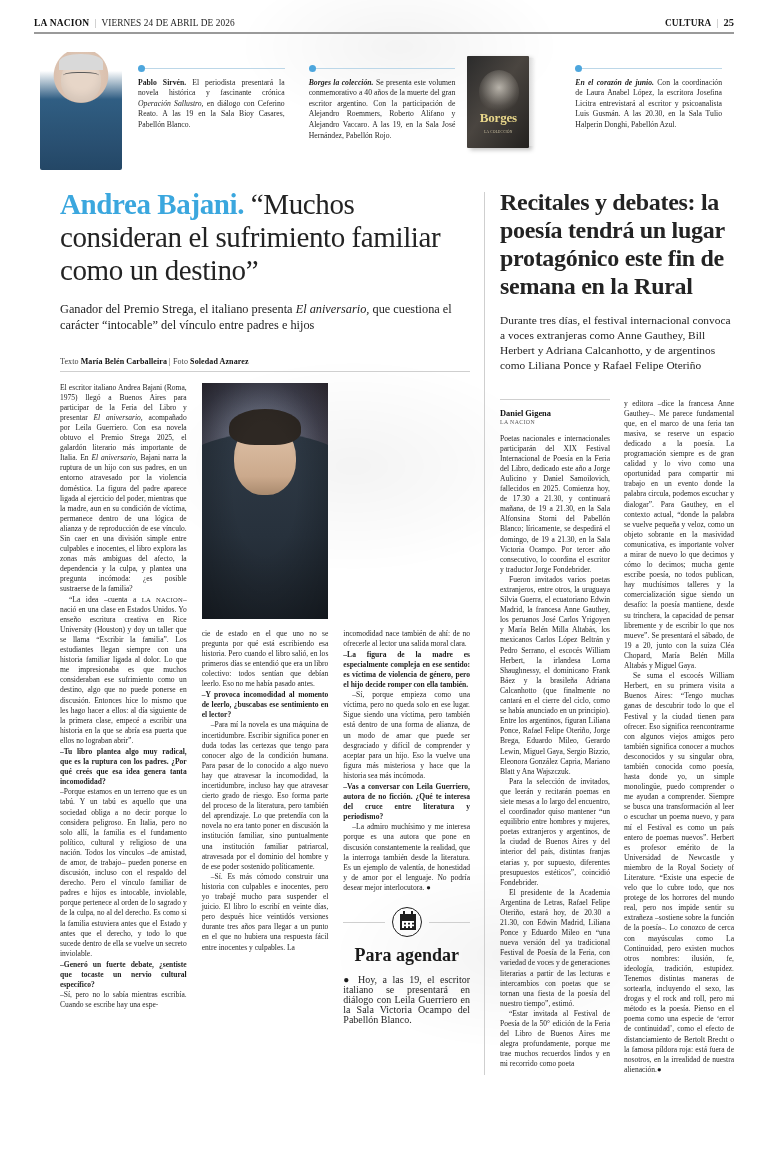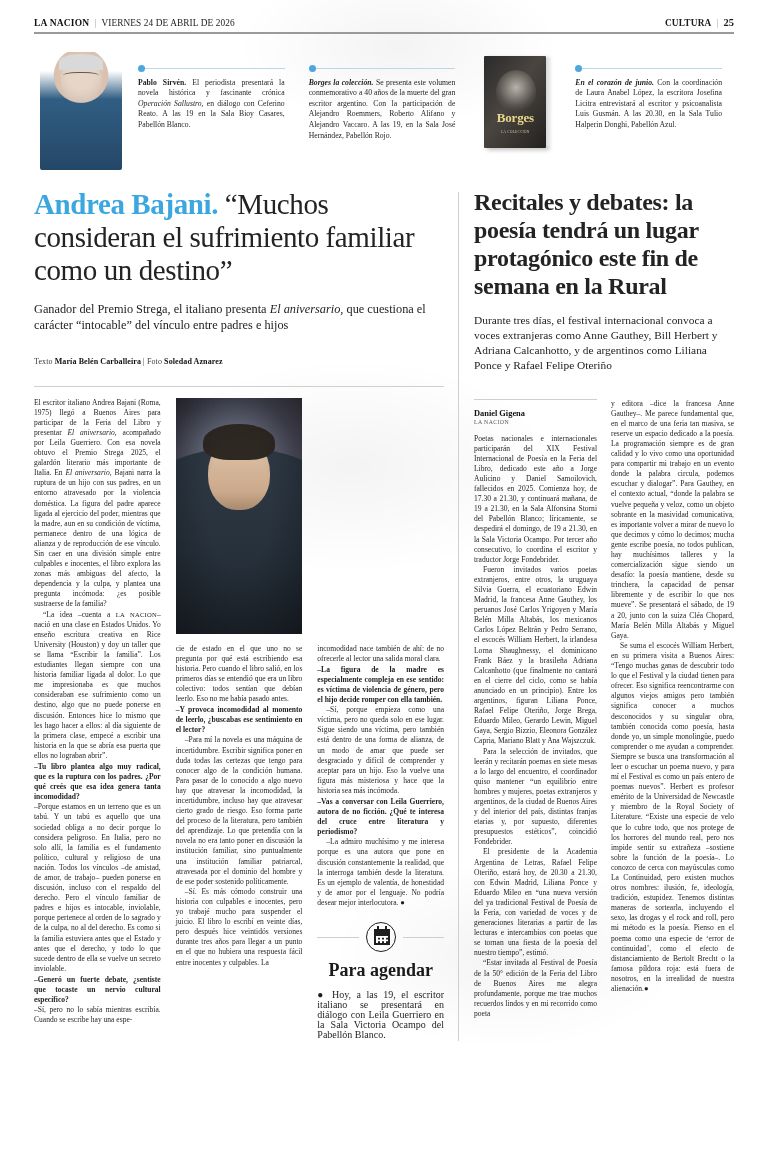--- a/index.html
+++ b/index.html
@@ -130,21 +130,20 @@
   }
   .brief-text b { font-weight: bold; }
   .brief-text i { font-style: italic; }
   .brief-text b.bi { font-style: italic; font-weight: bold; }
 
   .brief-book {
     width: 96px;
     flex: none;
     display: flex;
     align-items: flex-start;
-    justify-content: center;
     padding-top: 6px;
   }
   .book-cover {
     width: 62px; height: 92px;
     background: linear-gradient(125deg, #2b2b2b 0%, #4a4540 45%, #23211f 100%);
     position: relative;
     box-shadow: 3px 2px 4px rgba(0,0,0,.25);
     border-radius: 1px;
   }
   .book-cover::before {
@@ -180,21 +179,21 @@
     right: -5px; top: 2px;
     width: 5px; height: 88px;
     background: linear-gradient(90deg, #d8d8d8, #f4f4f4);
   }
 
   
   .main {
     display: flex;
     gap: 0;
   }
-  .col-left { width: 424px; flex: none; padding-right: 14px; }
+  .col-left { width: 424px; flex: none; padding-right: 14px; margin-left: 26px; }
   .vrule { width: 1px; background: #cfcfcf; flex: none; margin: 4px 0 0 0; }
   .col-right { flex: 1; padding-left: 15px; }
 
   
   .hl-left {
     font-size: 29px;
     line-height: 33px;
     font-weight: normal;
     letter-spacing: -.4px;
     margin: 0 0 14px 0;
@@ -207,21 +206,21 @@
     line-height: 16px;
     color: #222;
     margin-bottom: 24px;
   }
   .bajada i { font-style: italic; }
 
   .byline {
     font-size: 8px;
     color: #3a3a3a;
     letter-spacing: .1px;
-    padding-bottom: 20px;
+    padding-bottom: 5px;
     border-bottom: 1px solid #cfcfcf;
     margin-bottom: 11px;
   }
   .byline b { font-weight: bold; color: #111; }
 
   
   .hl-right {
     font-size: 24px;
     line-height: 28px;
     font-weight: bold;

